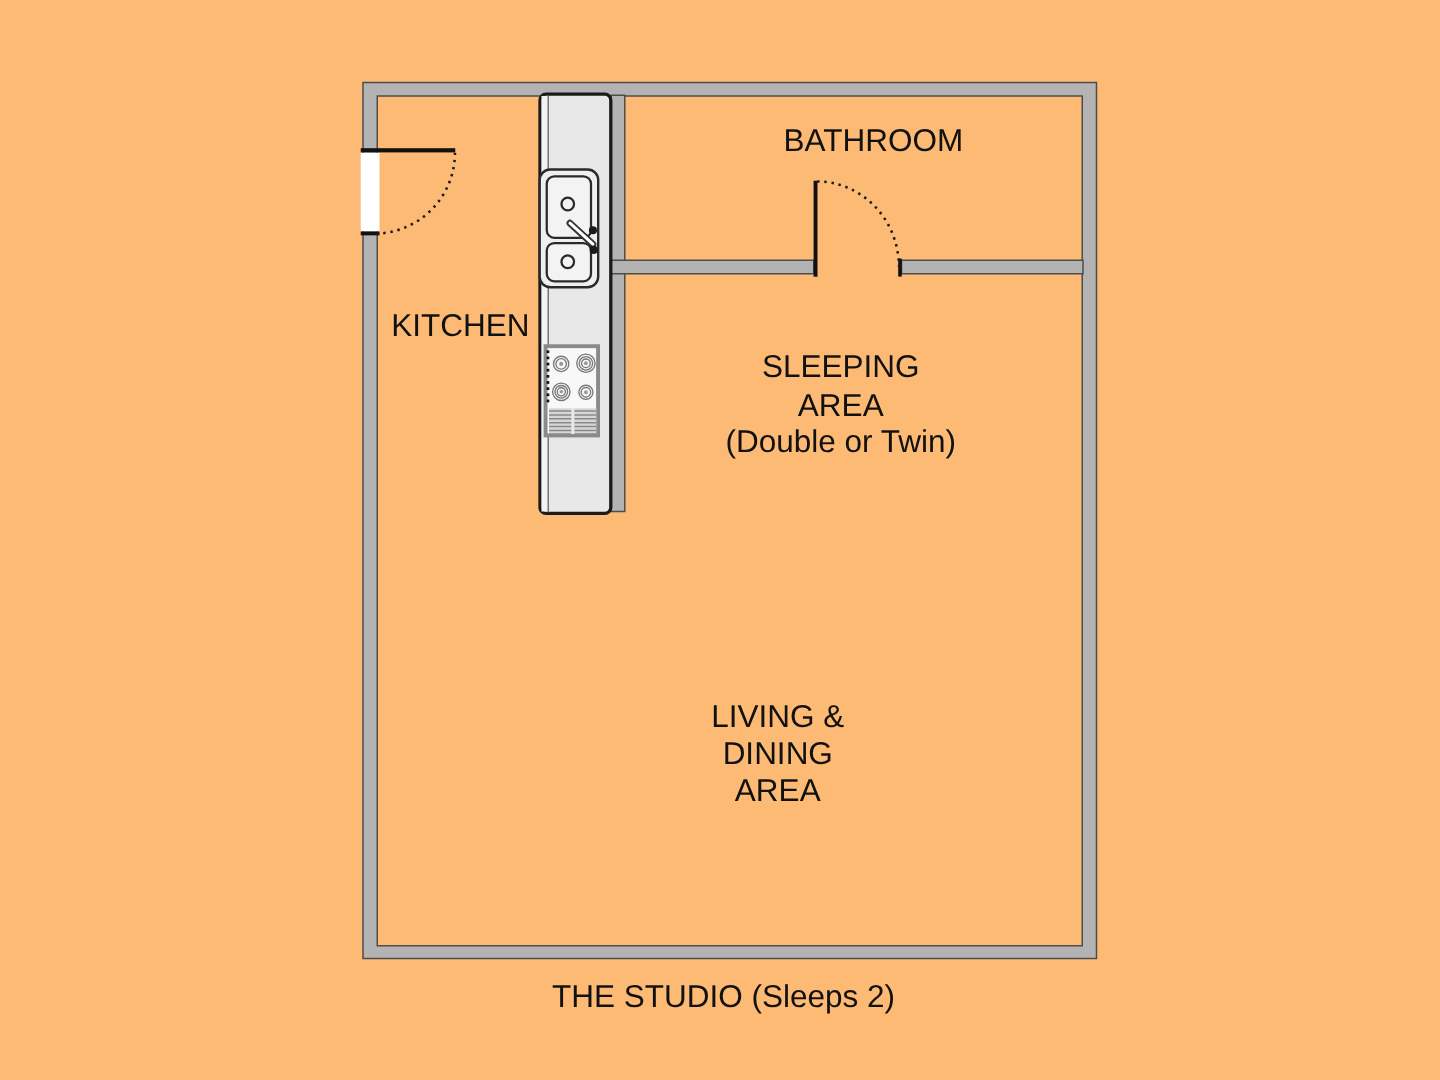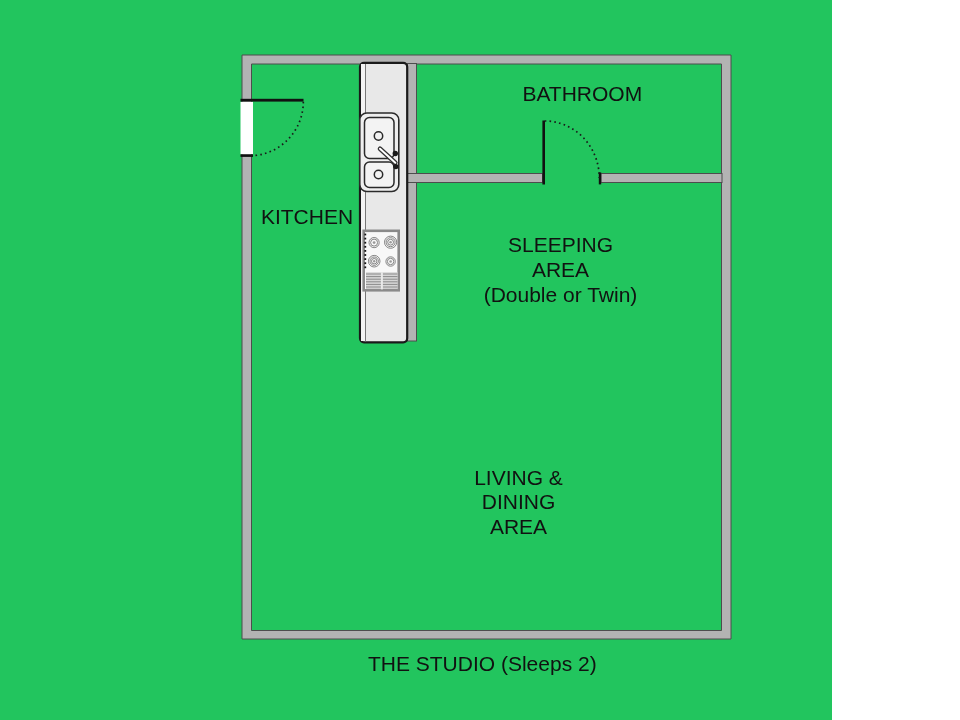--- a/index.html
+++ b/index.html
@@ -1,17 +1,17 @@
 <!DOCTYPE html>
 <html><head>
 <meta charset="utf-8">
 <title>The Studio Floorplan</title>
 <style>
   html,body{margin:0;padding:0;background:#ffffff;}
-  #canvas{width:832px;height:720px;position:relative;background:#22c55e;overflow:hidden;}
+  #canvas{width:960px;height:720px;position:relative;background:#fdba74;overflow:hidden;}
   svg{display:block;}
   text{font-family:"Liberation Sans",sans-serif;fill:#111111;}
 </style>
 </head>
 <body>
 <div id="canvas">
 <svg width="960" height="720" viewBox="0 0 960 720">
 
 <path d="M242,55 H731 V639 H242 Z M251.5,64 H721.5 V630.5 H251.5 Z" fill="#b3b3b3" stroke="#4d4d4d" stroke-width="1" fill-rule="evenodd"></path>
 

